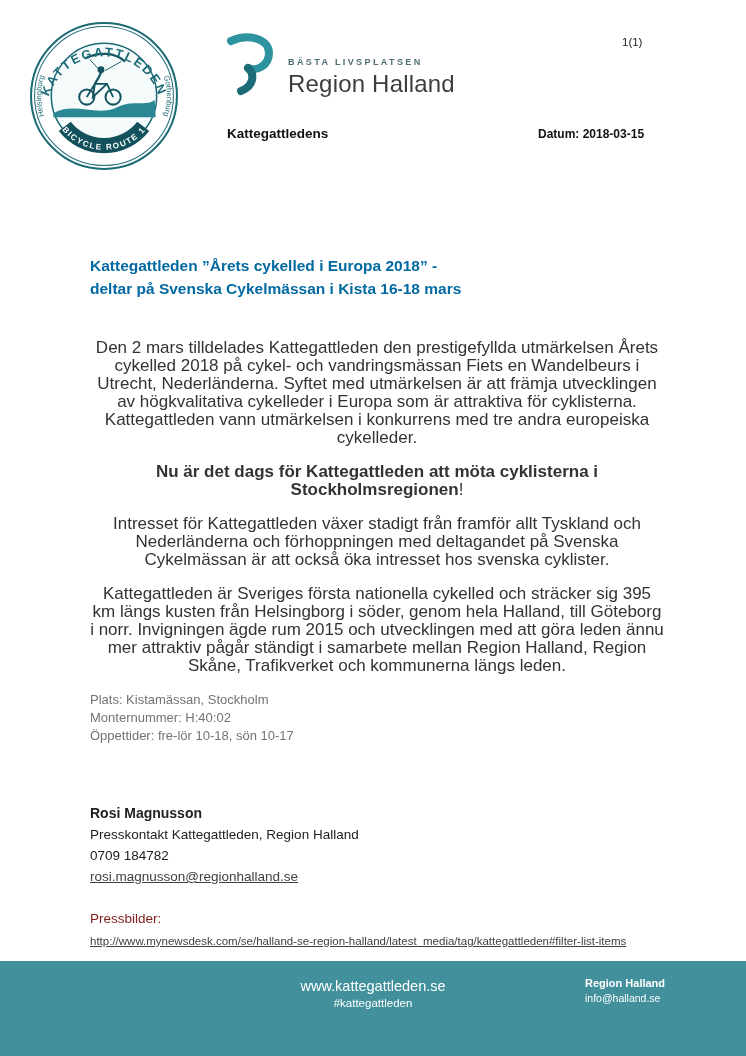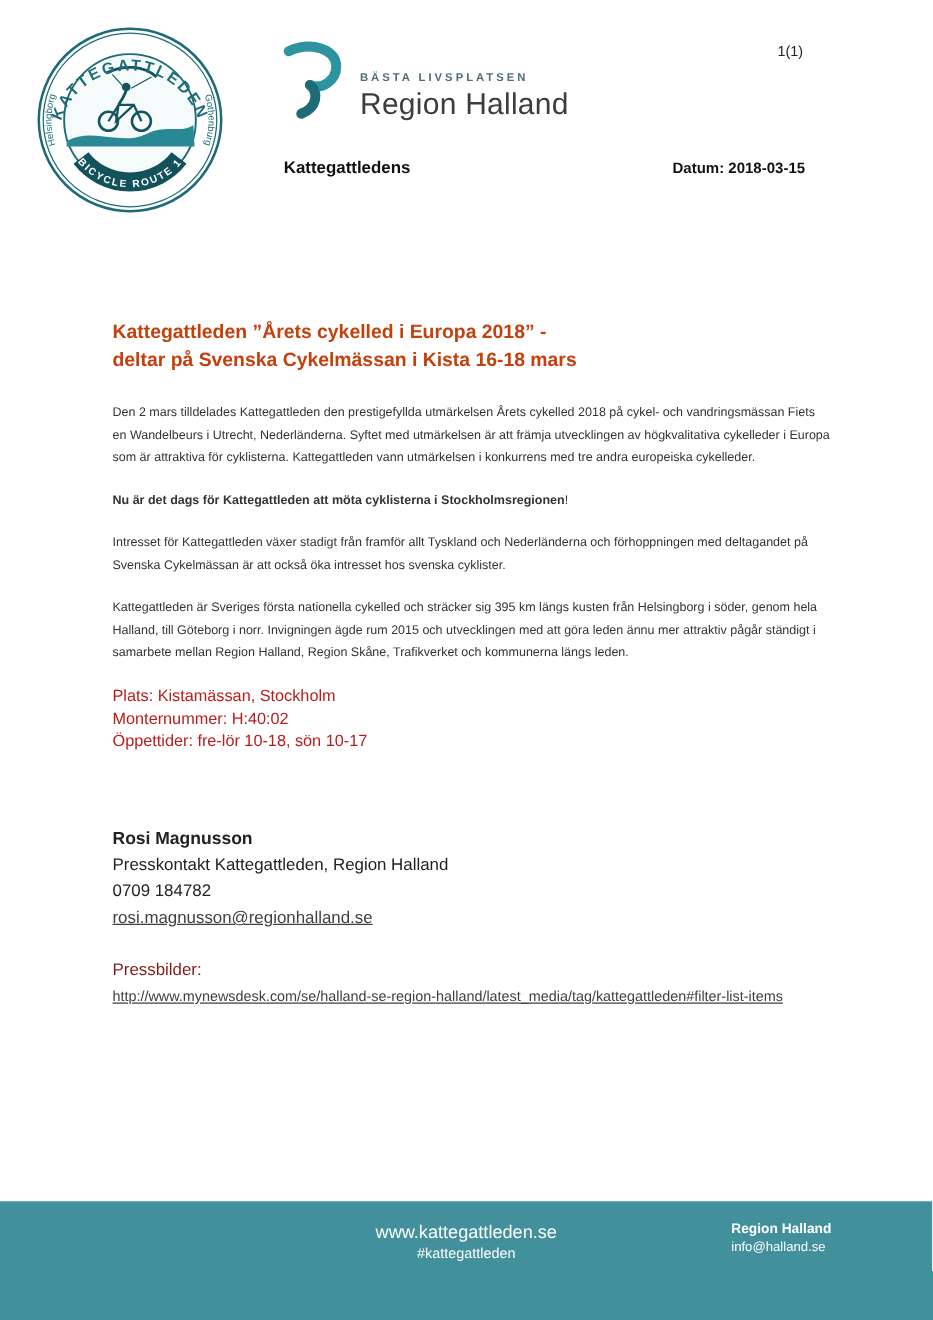--- a/index.html
+++ b/index.html
@@ -12,23 +12,23 @@
   .rh-logo { position:absolute; left:224px; top:32px; display:flex; align-items:flex-end; }
   .rh-mark { margin-right:12px; }
   .rh-text { padding-top:12px; }
   .rh-tagline { font-size:9px; letter-spacing:2.4px; color:#4e6e74; font-weight:bold; }
   .rh-name { font-size:24px; color:#3d3d3d; margin-top:3px; letter-spacing:0.2px; }
   .page-number { position:absolute; left:622px; top:36px; font-size:11.5px; color:#222; }
   .doc-type { position:absolute; left:227px; top:126px; font-size:13.5px; font-weight:bold; color:#111; }
   .doc-date { position:absolute; left:538px; top:127px; font-size:12px; font-weight:bold; color:#111; }
   
   .content { position:absolute; left:90px; top:254px; width:574px; }
-  .content h1 { font-size:15.5px; line-height:23px; margin:0 0 22px 0; font-weight:bold; color:#c2410c; }
-  .content p { font-size:10px; line-height:18px; margin:0 0 16px 0; color:#333; }
-  .details div { font-size:13px; line-height:18px; color:#b91c1c; }
+  .content h1 { font-size:15.5px; line-height:23px; margin:0 0 39px 0; font-weight:bold; color:#0369a1; }
+  .content p { font-size:17px; line-height:18px; margin:0 0 16px 0; color:#333;text-align:center; }
+  .details div { font-size:13px; line-height:18px; color:#737373; }
   .contact { margin-top:58px; font-size:13.5px; line-height:21px; color:#222; }
   .contact .name { font-weight:bold; font-size:14px; }
   a { color:#404040; text-decoration:underline; }
   .pressbilder { margin-top:24px; }
   .pressbilder .label { font-size:13.5px; color:#7f1d1d; }
   .press-link { display:inline-block; margin-top:9px; font-size:11.5px; word-break:break-all; }
   
   .footer { position:absolute; left:0; bottom:0; width:746px; height:95px; background:#41909c; color:#ffffff; }
   .footer-center { position:absolute; left:0; right:0; top:17px; text-align:center; }
   .footer-site { font-size:14.5px; }

